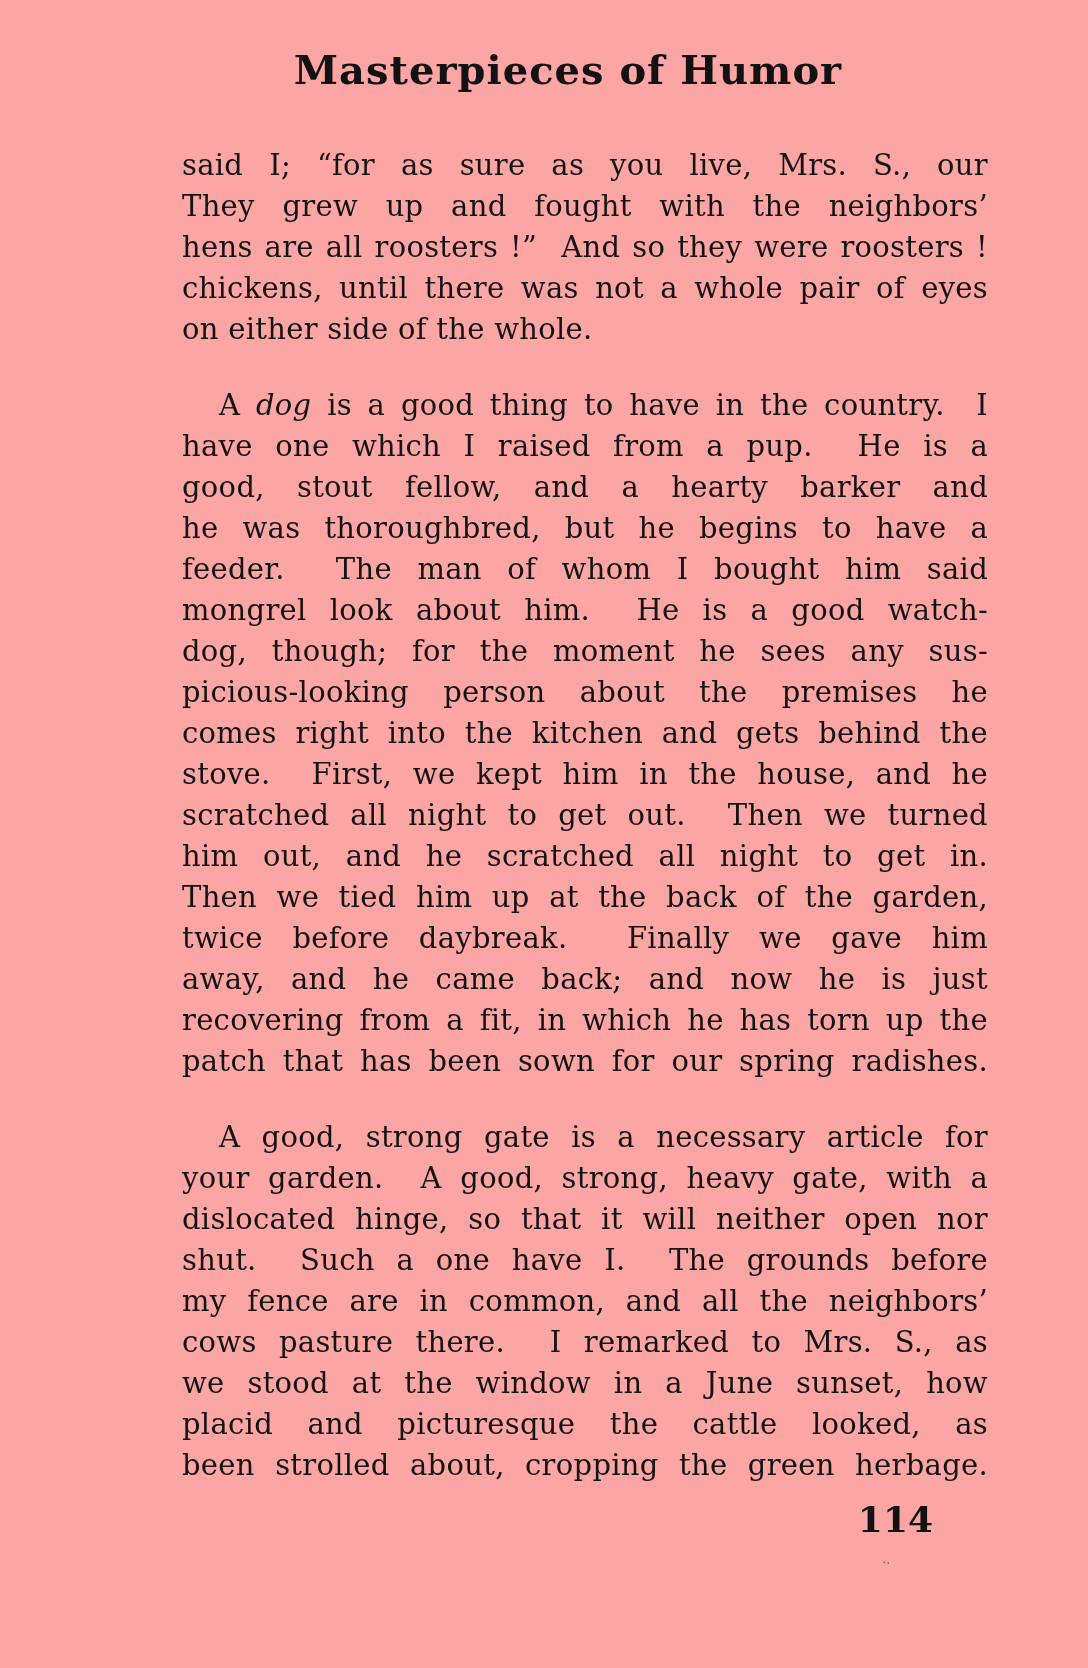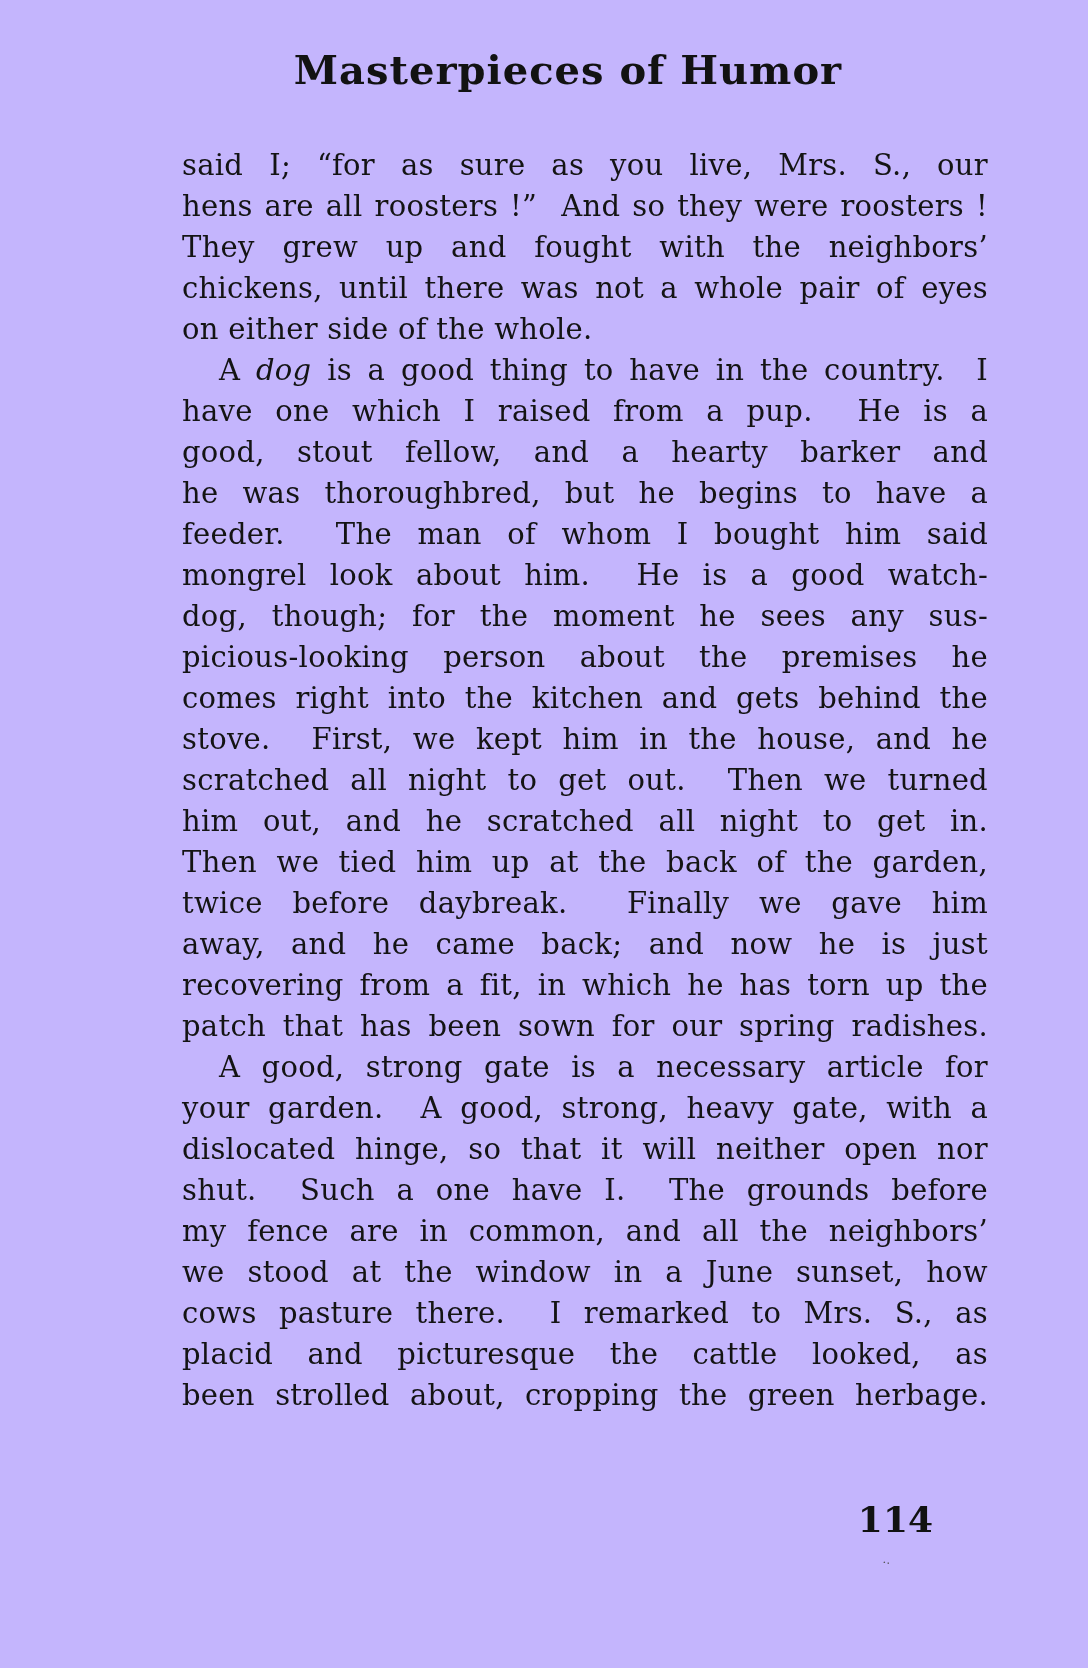--- a/index.html
+++ b/index.html
@@ -4,21 +4,21 @@
 <style>
   html, body {
     margin: 0;
     padding: 0;
     background: #ffffff;
   }
   .page {
     position: relative;
     width: 1088px;
     height: 1668px;
-    background: #c4b5fd;
+    background: #fca5a5;
     overflow: hidden;
     font-family: "DejaVu Serif", serif;
     color: #141414;
   }
   .title {
     position: absolute;
     top: 48px;
     left: 165px;
     width: 806px;
     margin: 0;
@@ -40,20 +40,21 @@
     font-size: 29px;
     line-height: 41px;
     letter-spacing: 0.3px;
     text-align: justify;
     text-align-last: justify;
     text-justify: inter-word;
     white-space: pre-wrap;
   }
   .line.indent {
     text-indent: 37px;
+    margin-top: 35px;
   }
   .line.short {
     text-align-last: left;
   }
   .line i {
     font-style: italic;
   }
   .page-number {
     position: absolute;
     top: 1498px;
@@ -78,22 +79,22 @@
   }
 </style>
 </head>
 <body>
 
 <div class="page">
   <h1 class="title">Masterpieces of Humor</h1>
 
   <main class="text-block">
       <div class="line">said I; “for as sure as you live, Mrs. S., our</div>
+      <div class="line">They grew up and fought with the neighbors’</div>
       <div class="line">hens are all roosters !”  And so they were roosters !</div>
-      <div class="line">They grew up and fought with the neighbors’</div>
       <div class="line">chickens, until there was not a whole pair of eyes</div>
       <div class="line short">on either side of the whole.</div>
       <div class="line indent">A <i>dog</i> is a good thing to have in the country.  I</div>
       <div class="line">have one which I raised from a pup.  He is a</div>
       <div class="line">good, stout fellow, and a hearty barker and</div>
       <div class="line">he was thoroughbred, but he begins to have a</div>
       <div class="line">feeder.  The man of whom I bought him said</div>
       <div class="line">mongrel look about him.  He is a good watch-</div>
       <div class="line">dog, though; for the moment he sees any sus-</div>
       <div class="line">picious-looking person about the premises he</div>
@@ -104,22 +105,22 @@
       <div class="line">Then we tied him up at the back of the garden,</div>
       <div class="line">twice before daybreak.  Finally we gave him</div>
       <div class="line">away, and he came back; and now he is just</div>
       <div class="line">recovering from a fit, in which he has torn up the</div>
       <div class="line">patch that has been sown for our spring radishes.</div>
       <div class="line indent">A good, strong gate is a necessary article for</div>
       <div class="line">your garden.  A good, strong, heavy gate, with a</div>
       <div class="line">dislocated hinge, so that it will neither open nor</div>
       <div class="line">shut.  Such a one have I.  The grounds before</div>
       <div class="line">my fence are in common, and all the neighbors’</div>
+      <div class="line">cows pasture there.  I remarked to Mrs. S., as</div>
       <div class="line">we stood at the window in a June sunset, how</div>
-      <div class="line">cows pasture there.  I remarked to Mrs. S., as</div>
       <div class="line">placid and picturesque the cattle looked, as</div>
       <div class="line">been strolled about, cropping the green herbage.</div>
     </main>
 
   <div class="page-number">114</div>
 
   <div class="speck">‥</div>
 </div>
 
 </body></html>

